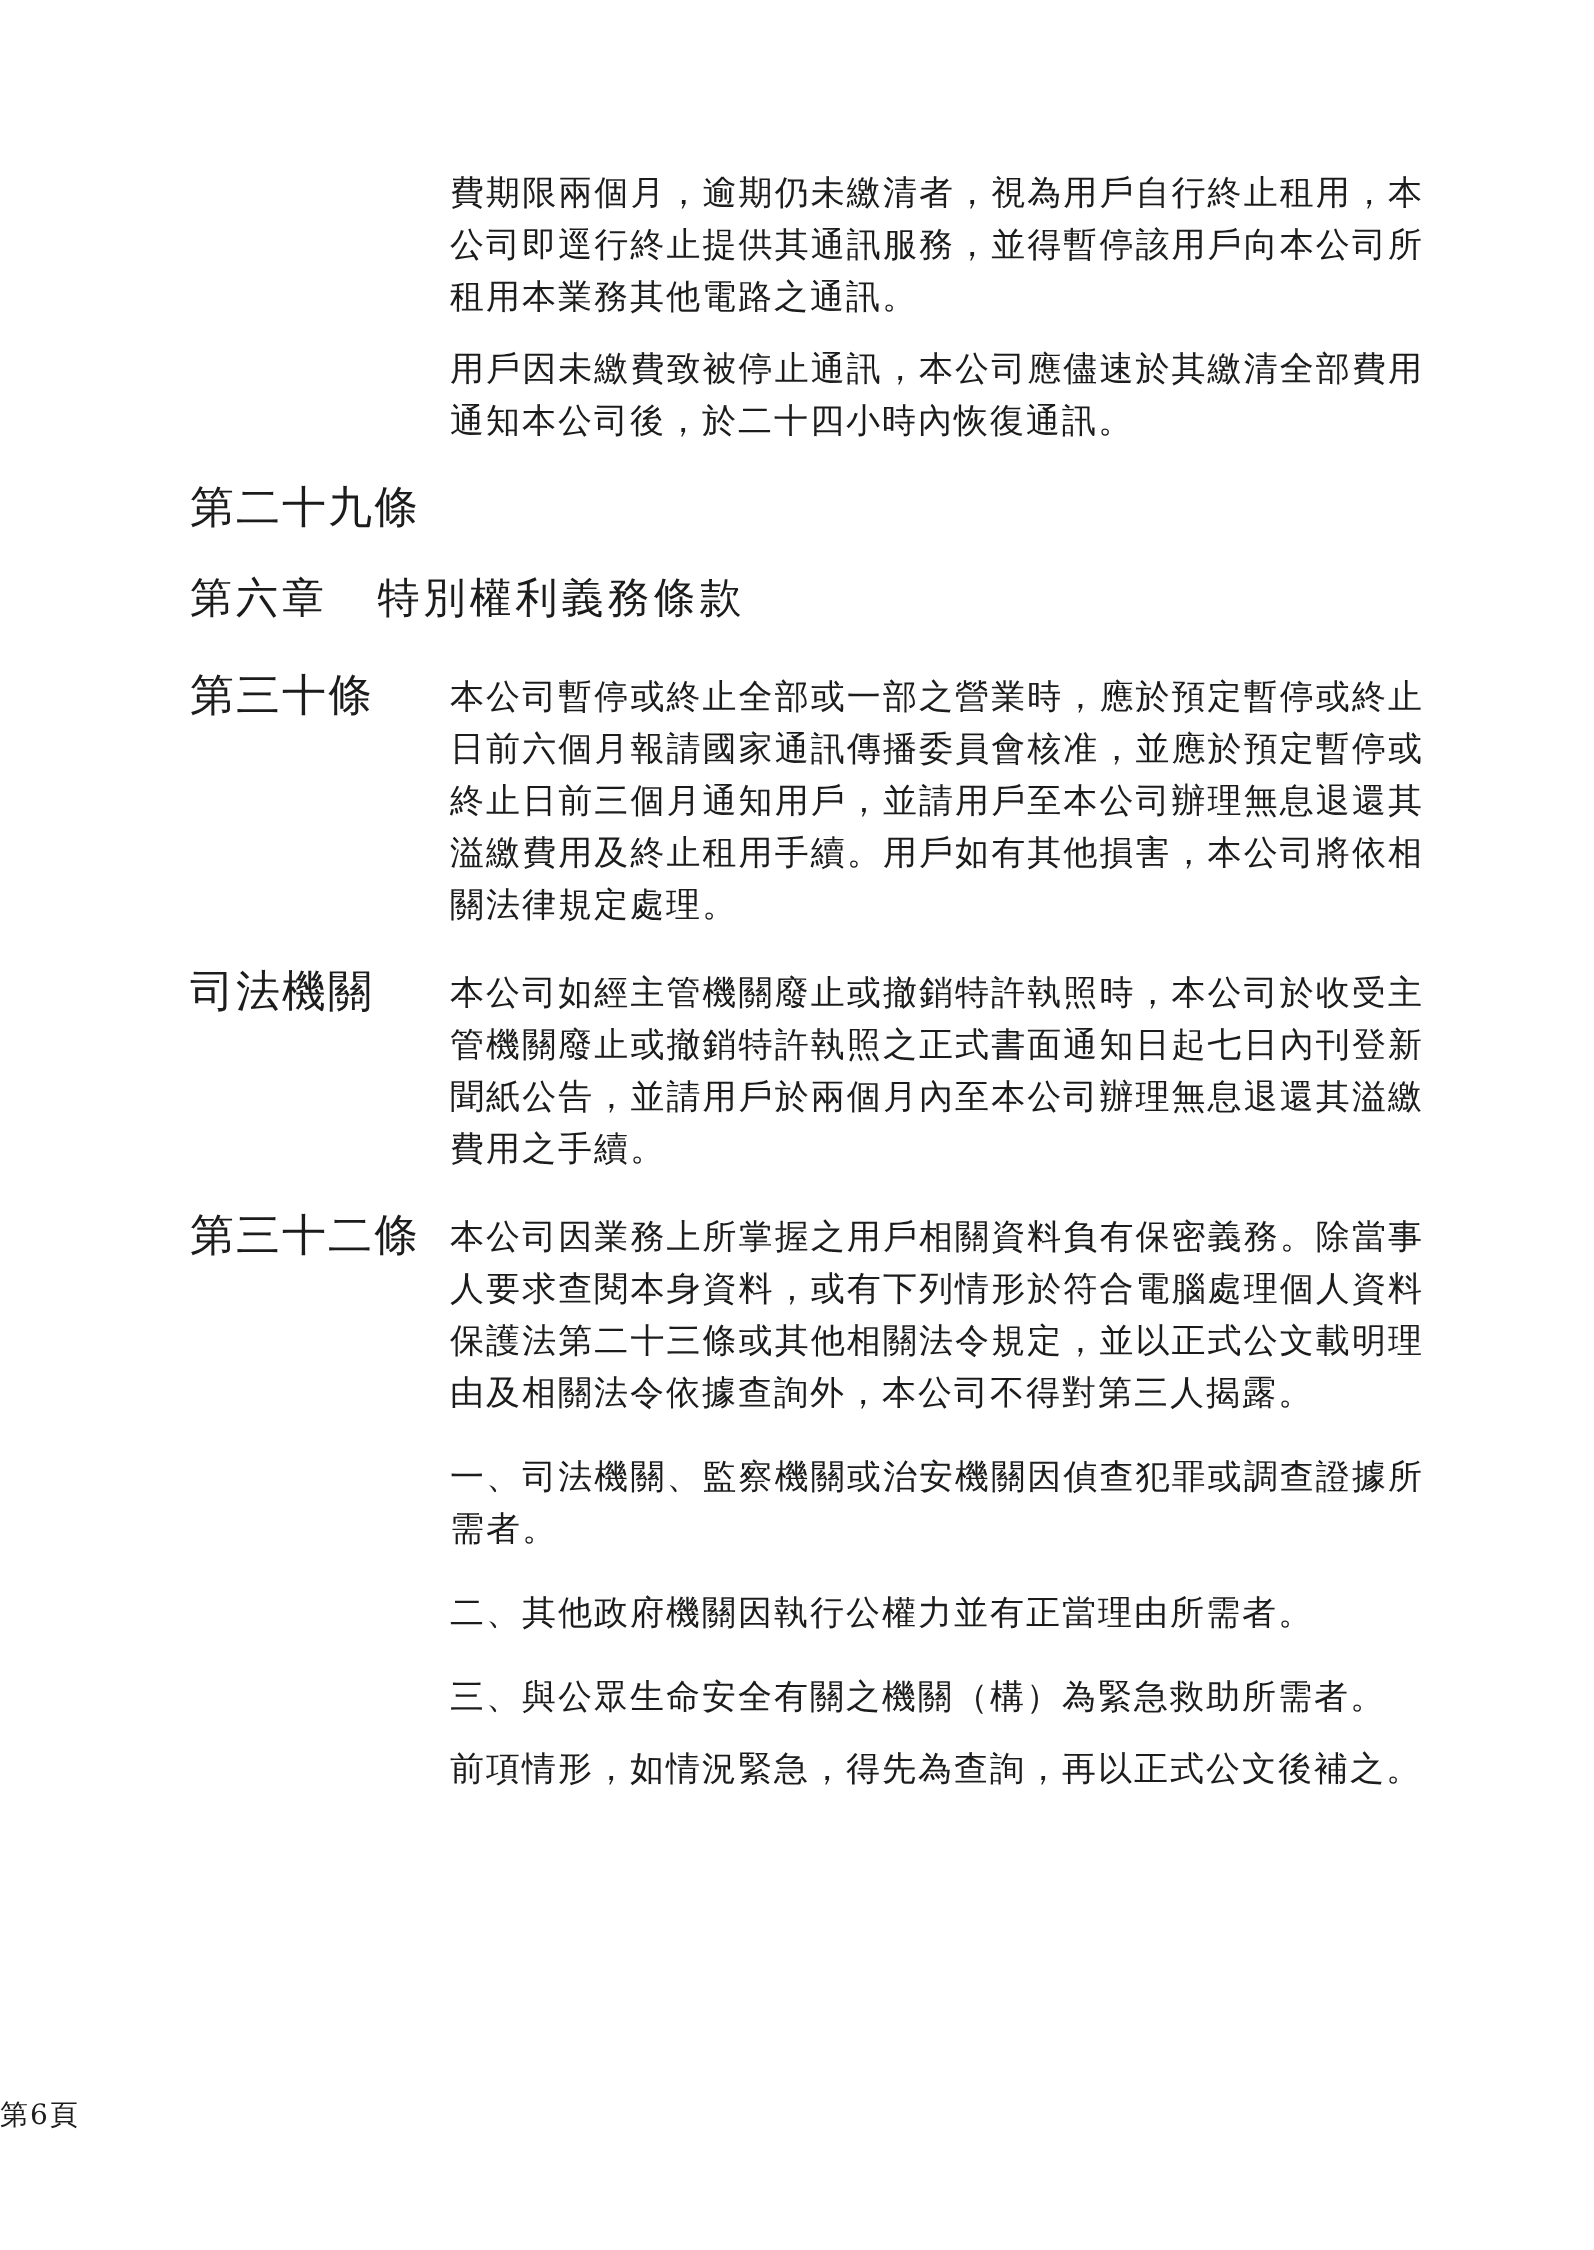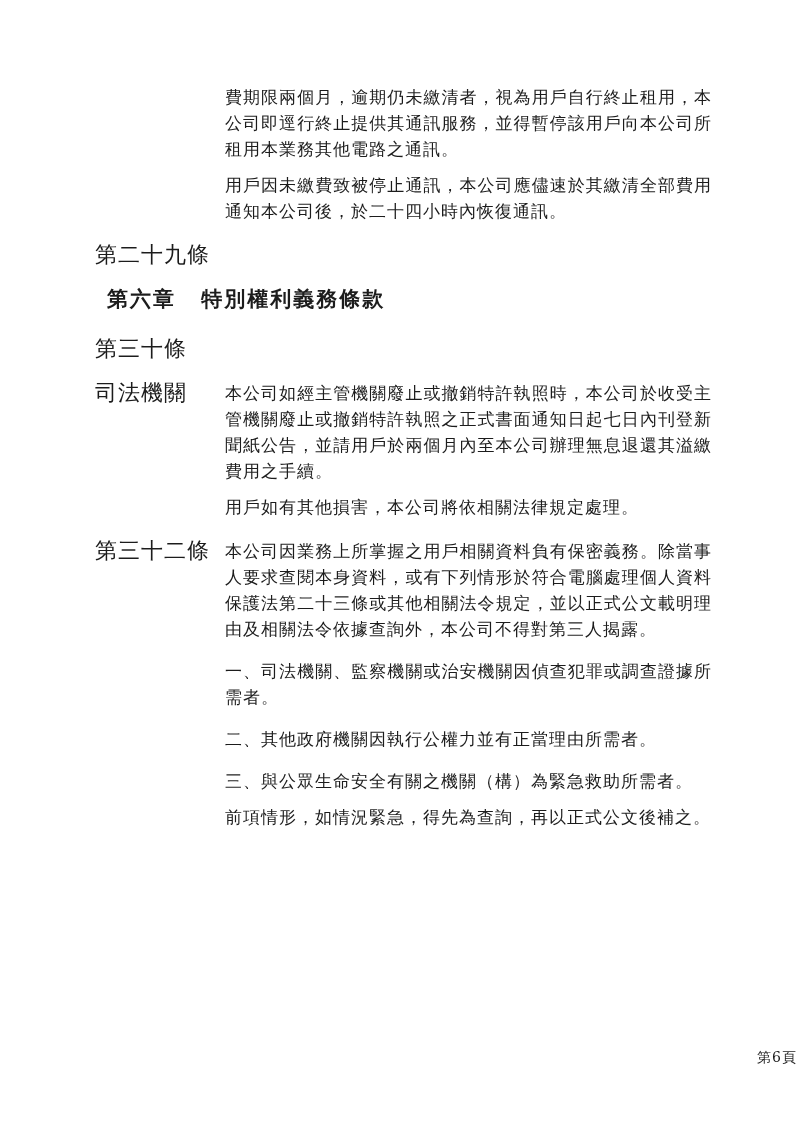--- a/index.html
+++ b/index.html
@@ -51,35 +51,35 @@
     text-align: justify;
     text-justify: inter-ideograph;
   }
   .para:first-child {
     margin-top: 0;
   }
   .para.tight {
     margin-top: 16px;
   }
   .chapter {
-    margin: 16px 0 22px 12px;
+    margin: 16px 0 22px 0;
     font-size: 21px;
-    font-weight: bold;
+    font-weight: normal;
     letter-spacing: 2px;
     line-height: 30px;
   }
   .chapter-title {
     margin-left: 16px;
   }
   .page-footer {
     position: absolute;
     left: 0;
     right: 0;
     bottom: 58px;
-    text-align: right;
+    text-align: left;
   }
   .page-number {
     font-size: 14px;
     letter-spacing: 1px;
   }
 </style>
 </head>
 <body>
 
 <div class="page">
@@ -97,27 +97,29 @@
       <div class="label-col">第二十九條</div>
     </section>
 
     <h1 class="chapter">
       <span class="chapter-number">第六章</span>
       <span class="chapter-title">特別權利義務條款</span>
     </h1>
 
     <section class="article">
       <div class="label-col">第三十條</div>
+      <div class="body-col">
+        <p class="para">本公司暫停或終止全部或一部之營業時，應於預定暫停或終止日前六個月報請國家通訊傳播委員會核准，並應於預定暫停或終止日前三個月通知用戶，並請用戶至本公司辦理無息退還其溢繳費用及終止租用手續。用戶如有其他損害，本公司將依相關法律規定處理。</p>
+      </div>
     </section>
 
     <section class="article">
       <div class="label-col">司法機關</div>
       <div class="body-col">
         <p class="para">本公司如經主管機關廢止或撤銷特許執照時，本公司於收受主管機關廢止或撤銷特許執照之正式書面通知日起七日內刊登新聞紙公告，並請用戶於兩個月內至本公司辦理無息退還其溢繳費用之手續。</p>
-        <p class="para">用戶如有其他損害，本公司將依相關法律規定處理。</p>
       </div>
     </section>
 
     <section class="article">
       <div class="label-col">第三十二條</div>
       <div class="body-col">
         <p class="para">本公司因業務上所掌握之用戶相關資料負有保密義務。除當事人要求查閱本身資料，或有下列情形於符合電腦處理個人資料保護法第二十三條或其他相關法令規定，並以正式公文載明理由及相關法令依據查詢外，本公司不得對第三人揭露。</p>
         <p class="para tight">一、司法機關、監察機關或治安機關因偵查犯罪或調查證據所需者。</p>
         <p class="para tight">二、其他政府機關因執行公權力並有正當理由所需者。</p>
         <p class="para tight">三、與公眾生命安全有關之機關（構）為緊急救助所需者。</p>

